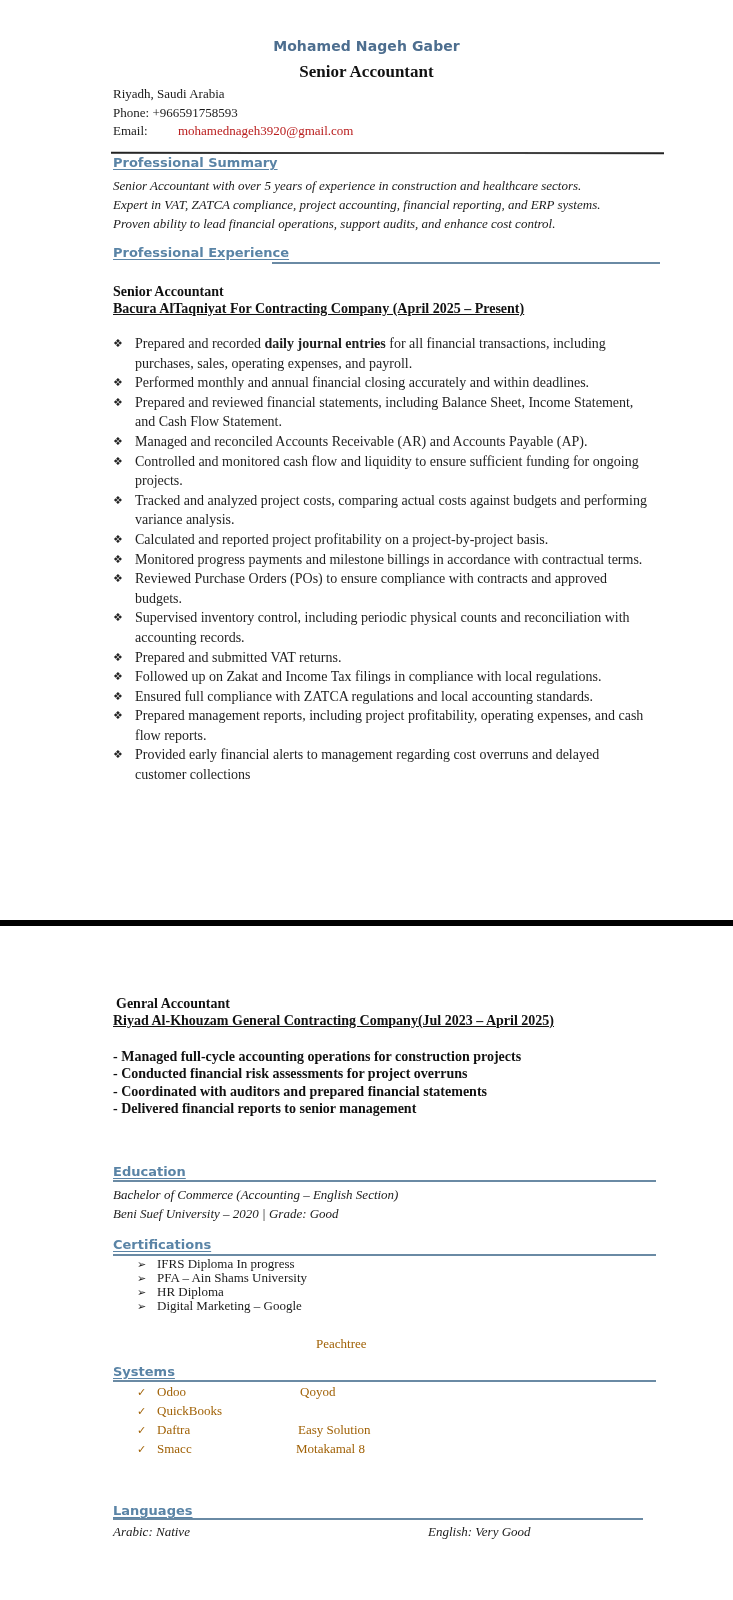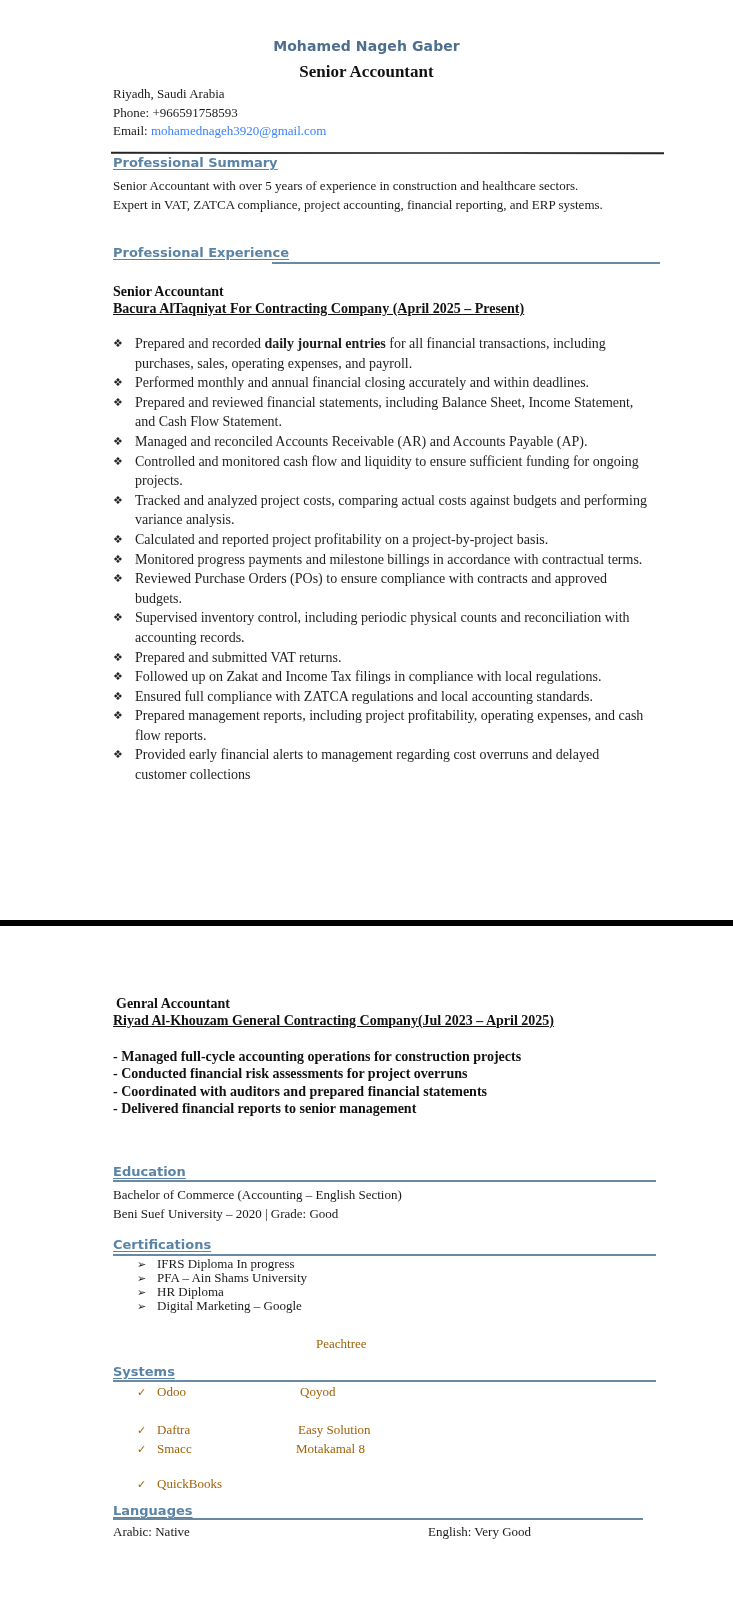--- a/index.html
+++ b/index.html
@@ -5,29 +5,29 @@
     * { margin: 0; padding: 0; box-sizing: border-box; }
     html, body { width: 733px; height: 1600px; background: #ffffff; overflow: hidden; }
     body { position: relative; color: #1a1a1a; }
 
     .abs { position: absolute; }
 
     
     .name { left: 0; width: 733px; top: 38px; text-align: center; font-family: "DejaVu Sans", sans-serif; font-weight: bold; font-size: 14px; color: #4d6e8f; letter-spacing: 0.1px; }
     .title { left: 0; width: 733px; top: 62px; text-align: center; font-family: "Liberation Serif", serif; font-weight: bold; font-size: 17px; color: #111; }
     .contact { left: 113px; font-family: "Liberation Serif", serif; font-size: 13px; color: #1a1a1a; }
-    .contact .email-link { color: #3b82f6; }
+    .contact .email-link { color: #b91c1c; margin-left: 27px; }
 
     .rule-black { left: 111px; width: 553px; top: 152px; height: 2px; background: linear-gradient(to right, #222 0%, #555 60%, #222 100%); transform: rotate(0.05deg); }
 
     
     .section-head { left: 113px; font-family: "DejaVu Sans", sans-serif; font-weight: bold; font-size: 13px; color: #5a84a6; text-decoration: underline; text-underline-offset: 2px; }
     .section-rule { height: 2px; background: #6a8aa4; }
 
-    .para { left: 113px; font-family: "Liberation Serif", serif; font-size: 13px; line-height: 19px; color: #1a1a1a; }
+    .para { left: 113px; font-family: "Liberation Serif", serif; font-size: 13px; line-height: 19px; color: #1a1a1a; font-style: italic; }
 
     .job-title { left: 113px; font-family: "Liberation Serif", serif; font-weight: bold; font-size: 14px; color: #111; }
     .job-company { left: 113px; font-family: "Liberation Serif", serif; font-weight: bold; font-size: 14px; color: #111; text-decoration: underline; }
 
     .bullets { left: 113px; width: 540px; list-style: none; font-family: "Liberation Serif", serif; font-size: 14px; color: #1e1e1e; }
     .bullets li { position: relative; padding-left: 22px; line-height: 19.6px; }
     .bullets li .bul { position: absolute; left: 0; top: 0; font-size: 11px; color: #222; }
 
     .page-divider { left: 0; width: 733px; top: 920px; height: 6px; background: #000; }
 
@@ -54,20 +54,21 @@
 <div class="abs contact" style="top:123px;">
   <span>Email: </span><span class="email-link">mohamednageh3920@gmail.com</span>
 </div>
 
 <div class="abs rule-black"></div>
 
 <div class="abs section-head" style="top:155px;">Professional Summary</div>
 <div class="abs para" style="top:176px; width:560px;">
   <div>Senior Accountant with over 5 years of experience in construction and healthcare sectors.</div>
   <div>Expert in VAT, ZATCA compliance, project accounting, financial reporting, and ERP systems.</div>
+  <div>Proven ability to lead financial operations, support audits, and enhance cost control.</div>
 </div>
 
 <div class="abs section-head" style="top:245px;">Professional Experience</div>
 <div class="abs section-rule" style="left:272px; top:262px; width:388px;"></div>
 
 <div class="abs job-title" style="top:284px;">Senior Accountant</div>
 <div class="abs job-company" style="top:301px;">Bacura AlTaqniyat For Contracting Company (April 2025 – Present)</div>
 
 <ul class="abs bullets" style="top:334px;">
   <li><span class="bul">❖</span><span>Prepared and recorded </span><b>daily journal entries</b><span> for all financial transactions, including purchases, sales, operating expenses, and payroll.</span></li>
@@ -112,21 +113,21 @@
   <li><span class="arr">➢</span><span>HR Diploma</span></li>
   <li><span class="arr">➢</span><span>Digital Marketing – Google</span></li>
 </ul>
 
 <div class="abs section-head" style="top:1364px;">Systems</div>
 <div class="abs section-rule" style="left:113px; top:1380px; width:543px;"></div>
 
 <div class="abs sys-row" style="top:1384px;"><span class="chk">✓</span><span>Odoo</span></div>
 <div class="abs sys-row" style="top:1384px; left:300px;">Qoyod</div>
 
-<div class="abs sys-row" style="top:1476px;font-family:Liberation Serif, serif;"><span class="chk">✓</span><span>QuickBooks</span></div>
+<div class="abs sys-row" style="top:1403px;font-family:Liberation Serif, serif;"><span class="chk">✓</span><span>QuickBooks</span></div>
 <div class="abs sys-row" style="top:1336px; left:301px;margin-left:15px;">Peachtree</div>
 
 <div class="abs sys-row" style="top:1422px;"><span class="chk">✓</span><span>Daftra</span></div>
 <div class="abs sys-row" style="top:1422px; left:298px;">Easy Solution</div>
 
 <div class="abs sys-row" style="top:1441px;"><span class="chk">✓</span><span>Smacc</span></div>
 <div class="abs sys-row" style="top:1441px; left:296px;">Motakamal 8</div>
 
 <div class="abs section-head" style="top:1503px;">Languages</div>
 <div class="abs section-rule" style="left:113px; top:1518px; width:530px;"></div>

